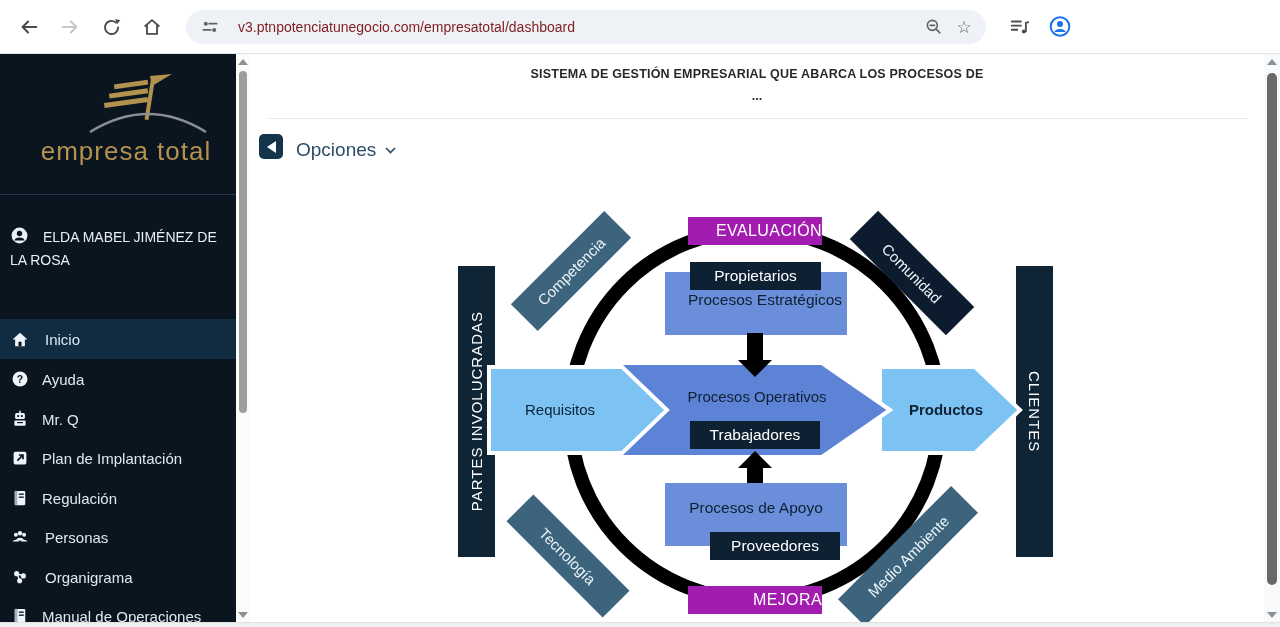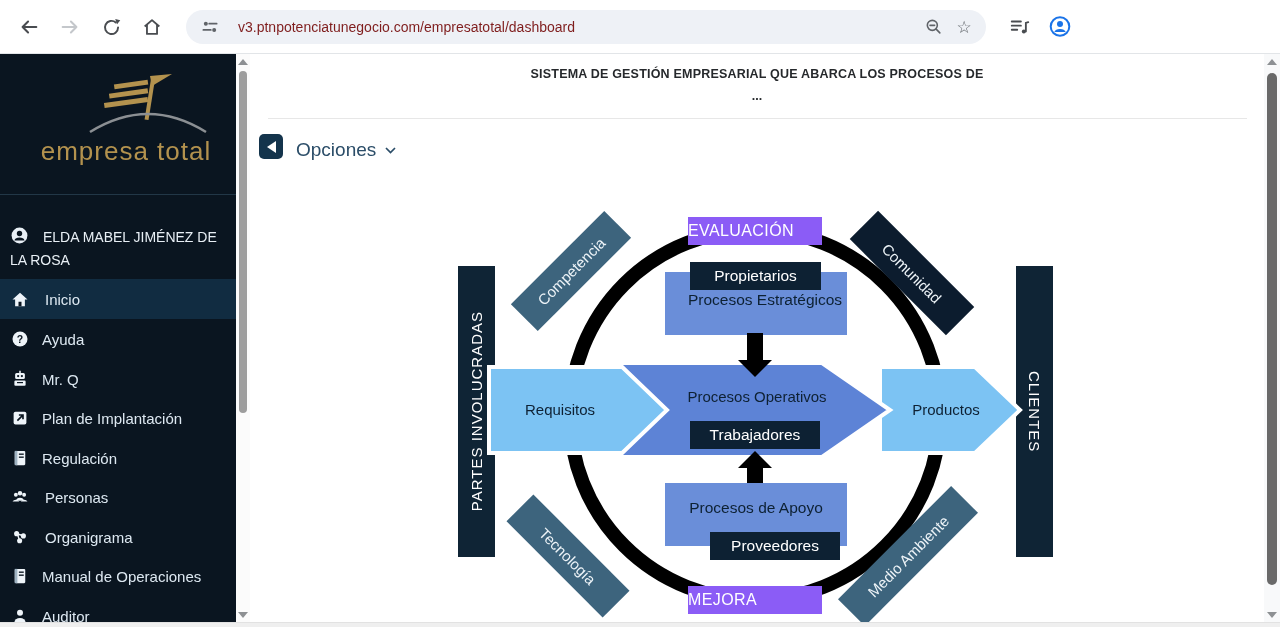--- a/index.html
+++ b/index.html
@@ -22,21 +22,21 @@
   #account-ic { position:absolute; left:1048px; top:14px; }
 
   
   #sidebar { position:absolute; left:0; top:54px; width:236px; height:568px; background:#0a1520; overflow:hidden; }
   #logoblock { position:absolute; left:0; top:0; width:236px; height:141px; border-bottom:1px solid #223747; }
   #logoflag { position:absolute; left:88px; top:20px; }
   #logotext { position:absolute; left:0; top:82px; width:236px; text-align:center;
     color:#b3924e; font-size:26px; letter-spacing:1px;padding-left:16px; }
   #userblock { position:absolute; left:10px; top:172px; width:218px; color:#e8eff5; font-size:14px; line-height:20px; }
   #userblock .uic { display:inline-block; vertical-align:-3px; margin-right:14px; }
-  .mi { position:absolute; left:0; width:236px; height:40px; display:flex; align-items:center; cursor:pointer; }
+  .mi { position:absolute; left:0; width:236px; height:40px; display:flex; align-items:center; cursor:pointer;margin-top:40px; }
   .mi.active { background:#112c41; }
   .mi .ic { position:absolute; left:11px; width:18px; height:18px; display:flex; align-items:center; justify-content:center; }
   .mi .lbl { position:absolute; left:42px; color:#dde8f1; font-size:15px; white-space:nowrap; }
 
   
   #sb-scroll { position:absolute; left:236px; top:54px; width:14px; height:568px; background:#fbfbfb; }
   #sb-thumb { position:absolute; left:3px; top:17px; width:8px; height:342px; background:#9d9d9d; border-radius:4px; }
   #main-scroll { position:absolute; left:1264px; top:54px; width:16px; height:568px; background:#f8f9fa; }
   #main-thumb { position:absolute; left:3px; top:19px; width:10px; height:512px; background:#696969; border-radius:5px; }
   .scr-up, .scr-dn { position:absolute; left:50%; transform:translateX(-50%); width:0; height:0; }
@@ -60,35 +60,35 @@
   #ring { left:313px; top:169px; width:384px; height:384px; border:14px solid #000; border-radius:50%; }
   .vbar { width:37px; height:291px; top:212px; background:#0f2435; color:#fff; display:flex; align-items:center; justify-content:center;
     font-size:15px; letter-spacing:1px; }
   #bar-left { left:208px; } #bar-left span { transform:rotate(180deg); writing-mode:vertical-rl; white-space:nowrap; }
   #bar-right { left:766px; } #bar-right span { writing-mode:vertical-rl; white-space:nowrap; }
   .diag { height:38px; color:#eef4f8; font-size:15px; display:flex; align-items:center; justify-content:center; background:#3d647d; }
   #d-competencia { left:255px; top:198px; width:132px; transform:rotate(-45deg); }
   #d-comunidad  { left:594px; top:199px; width:136px; height:40px; transform:rotate(45deg); background:#0c1c2e; }
   #d-tecnologia { left:250px; top:483px; width:136px; transform:rotate(45deg); }
   #d-medio      { left:578px; top:483px; width:160px; transform:rotate(-45deg); }
-  .blackbox { width:134px; height:28px; background:#8b5cf6; color:#fff; font-size:16px; letter-spacing:0.4px;
-    display:flex; align-items:center; justify-content:flex-start; }
+  .blackbox { width:134px; height:28px; background:#a21caf; color:#fff; font-size:16px; letter-spacing:0.4px;
+    display:flex; align-items:center; justify-content:flex-end; }
   #b-eval { left:438px; top:163px; } #b-mejora { left:438px; top:532px; }
   .navybox { width:130px; height:28px; background:#0d2133; color:#fff; font-size:15.5px;
     display:flex; align-items:center; justify-content:center; }
   #b-prop { left:440px; top:208px; width:131px; } #b-trab { left:440px; top:367px; } #b-prov { left:440px; top:478px;margin-left:20px; }
   .bluebox { width:182px; height:63px; background:#6a8ed9; color:#0d2133; font-size:15.5px;
     display:flex; justify-content:center; }
   #b-estrat { left:415px; top:218px; align-items:center; padding-bottom:8px;padding-left:18px; }
   #b-apoyo  { left:415px; top:429px; align-items:flex-start; padding-top:16px; }
   #flow-svg { left:205px; top:301px; }
   .flow-lbl { position:absolute; text-align:center; font-size:15px; color:#0e2133; }
   #l-req  { left:245px; top:347px; width:130px; }
   #l-oper { left:420px; top:334px; width:174px; }
-  #l-prod { left:634px; top:347px; width:124px; }
+  #l-prod { left:634px; top:347px; width:124px;font-weight:bold; }
   .stem { position:absolute; width:16px; background:#000; left:497px; }
   #dn-stem { top:279px; height:27px; }
   #dn-head { position:absolute; left:488px; top:306px; width:0; height:0;
     border-left:17px solid transparent; border-right:17px solid transparent; border-top:17px solid #000; }
   #up-head { position:absolute; left:488px; top:397px; width:0; height:0;
     border-left:17px solid transparent; border-right:17px solid transparent; border-bottom:17px solid #000; }
   #up-stem { top:413px; height:17px; }
 </style>
 </head>
 <body>

